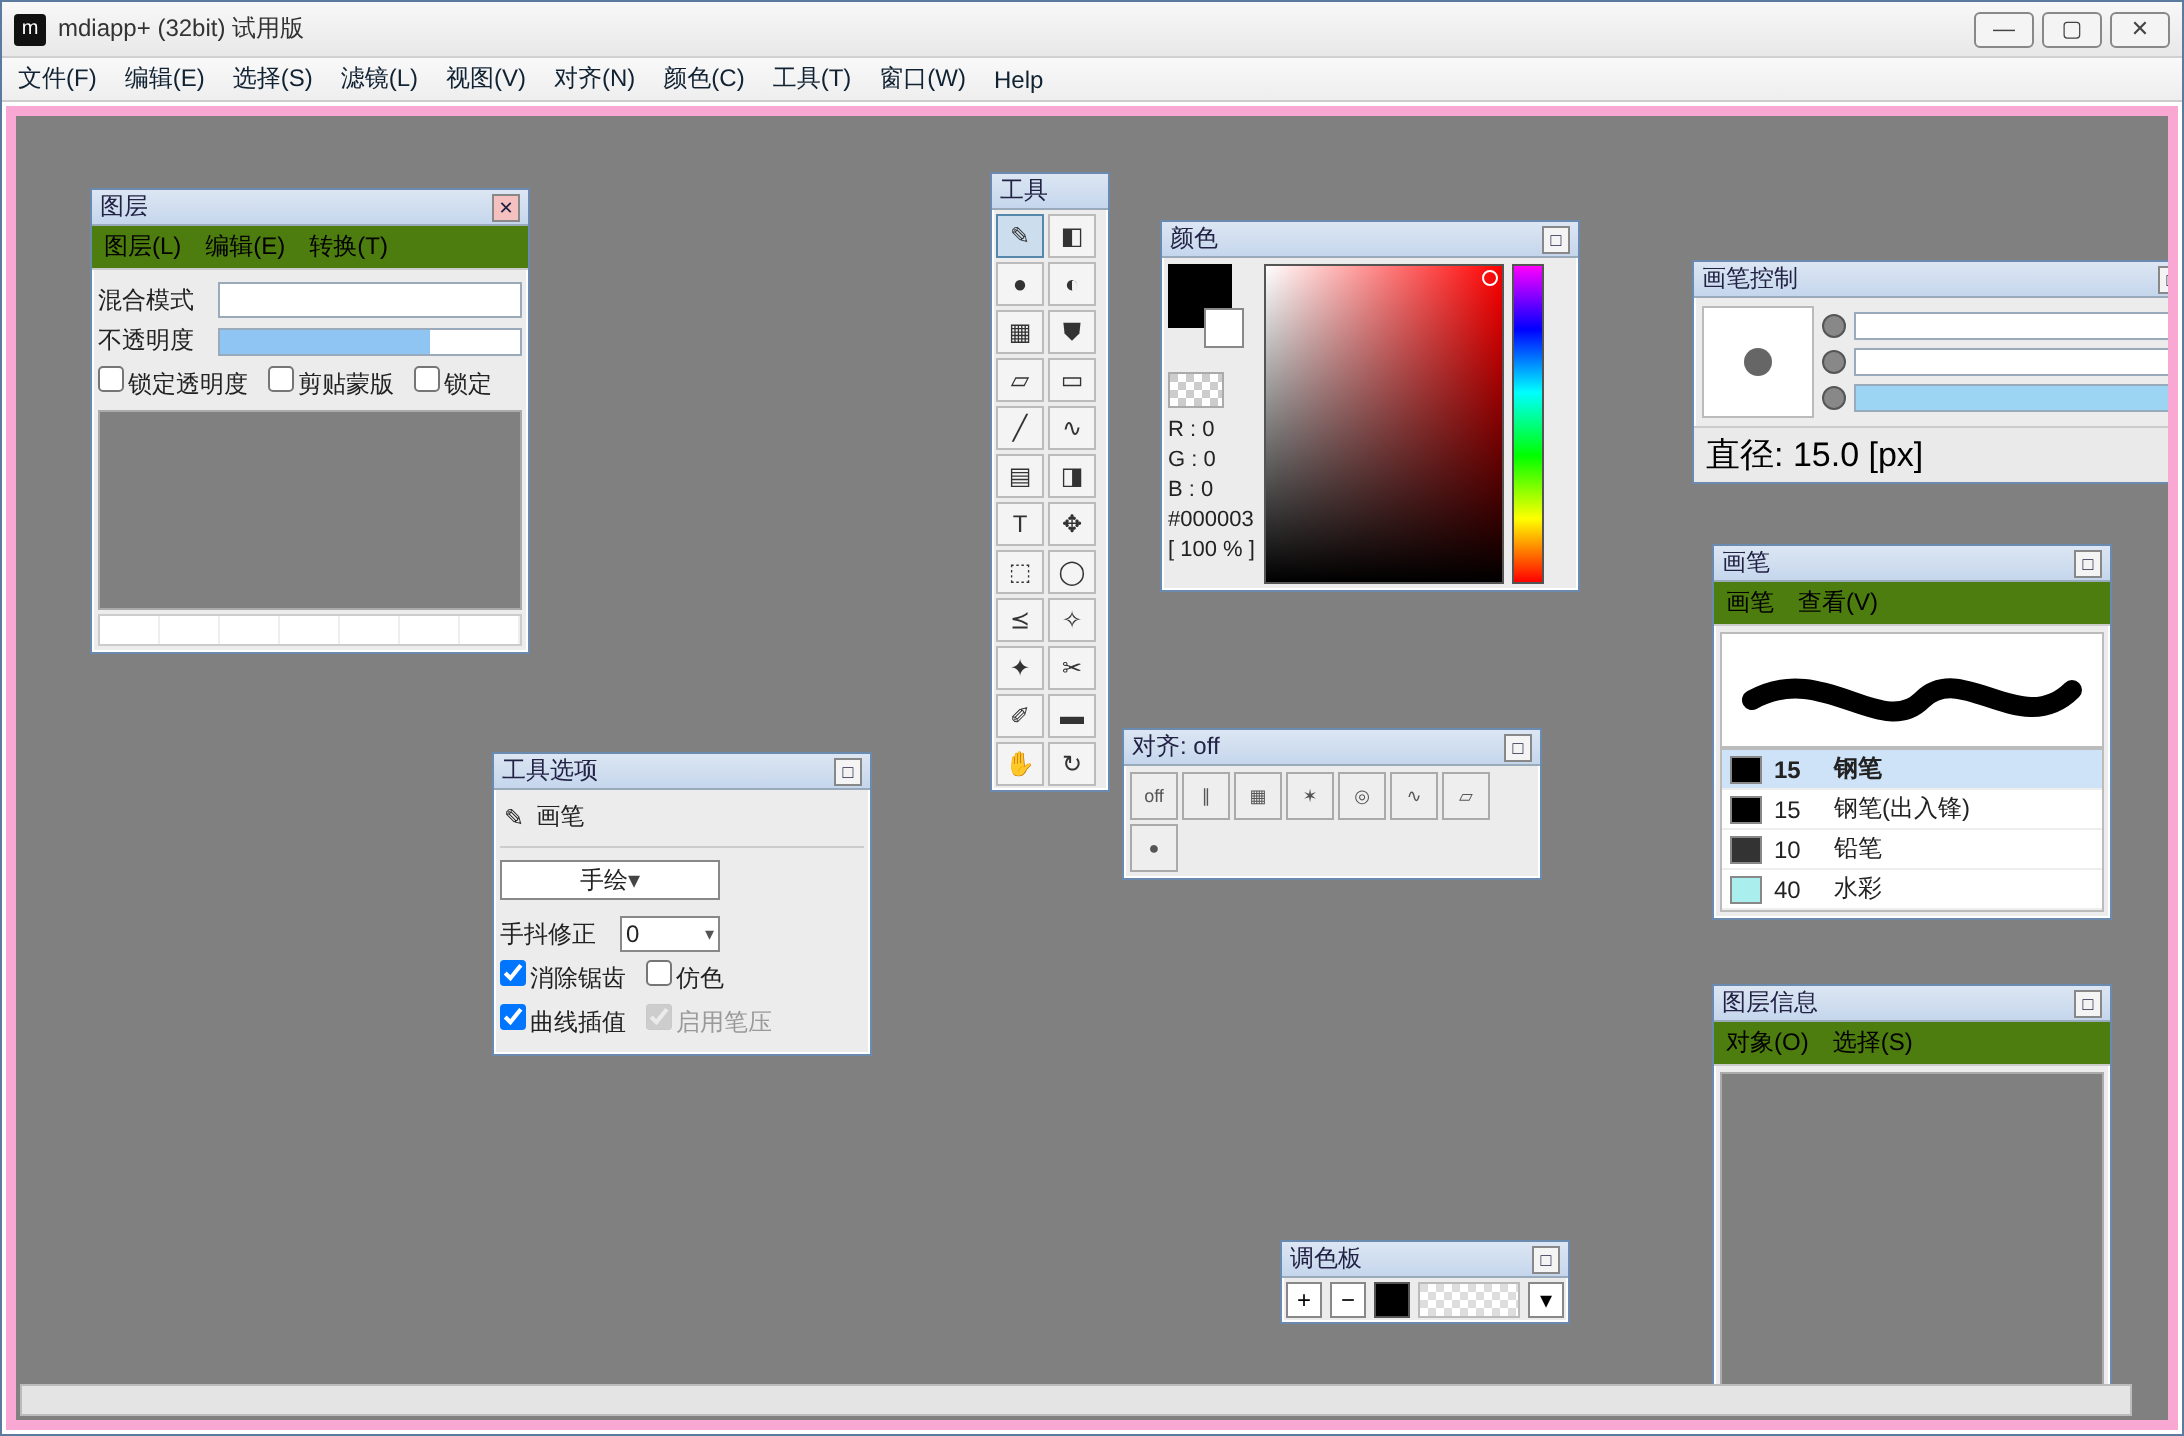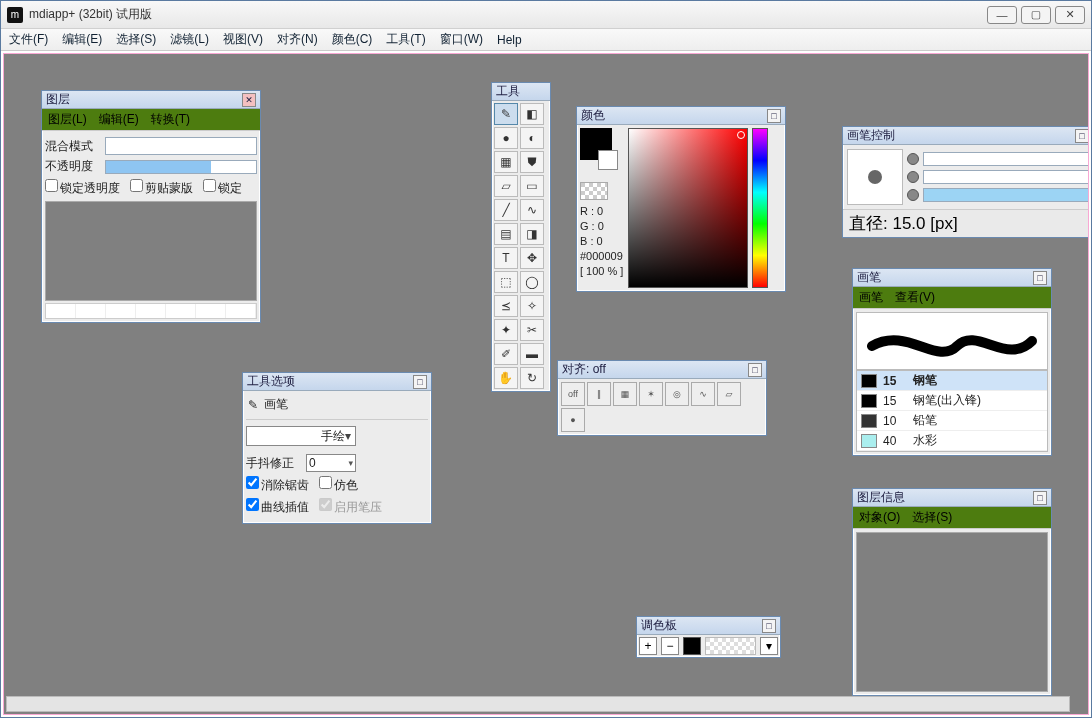--- a/index.html
+++ b/index.html
@@ -8,21 +8,21 @@
 .window-frame { width: 1092px; height: 718px; border: 1px solid #5a7aa0; background: #fff; position: relative; }
 .titlebar { height: 28px; background: linear-gradient(#f8f8f8,#e8e8e8); display: flex; align-items: center; padding: 0 6px; border-bottom: 1px solid #d0d0d0; }
 .titlebar .app-icon { width: 16px; height: 16px; background: #111; color: #fff; font-size: 10px; display: inline-flex; align-items: center; justify-content: center; margin-right: 6px; border-radius: 2px; }
 .titlebar .title { flex: 1; font-size: 12px; color: #333; }
 .window-controls { display: flex; gap: 4px; }
 .win-btn { width: 30px; height: 18px; border: 1px solid #888; border-radius: 3px; background: #f4f4f4; display: flex; align-items: center; justify-content: center; font-size: 11px; color: #444; cursor: pointer; }
 
 .menubar { height: 22px; background: linear-gradient(#f9f9f9,#eee); display: flex; align-items: center; padding: 0 8px; gap: 14px; border-bottom: 1px solid #ccc; font-size: 12px; color: #123; }
 .menubar span { cursor: default; }
 
-.workspace { position: absolute; top: 52px; left: 2px; right: 2px; bottom: 2px; background: #808080; border: 1px solid #f9a8d4; overflow: hidden; }
+.workspace { position: absolute; top: 52px; left: 2px; right: 2px; bottom: 2px; background: #808080; border: 5px solid #f9a8d4; overflow: hidden; }
 .workspace-inner { position: absolute; inset: 0; }
 
 .panel { position: absolute; background: #ececec; border: 1px solid #6a8ab0; box-shadow: 0 0 0 1px #fff inset; }
 .panel-titlebar { height: 18px; background: linear-gradient(#dce6f3,#c5d6ec); border-bottom: 1px solid #9ab; display: flex; align-items: center; padding: 0 4px; font-size: 12px; color: #224; }
 .panel-titlebar .pt-title { flex: 1; }
 .panel-titlebar .pt-close { width: 14px; height: 14px; border: 1px solid #888; background: #f4c0c0; font-size: 9px; line-height: 12px; text-align: center; cursor: pointer; }
 .panel-titlebar .pt-collapse { width: 14px; height: 14px; border: 1px solid #888; background: #f4f4f4; font-size: 9px; line-height: 12px; text-align: center; cursor: pointer; margin-left: 2px; }
 .panel-body { padding: 3px; font-size: 12px; color: #222; }
 
 .panel-menu { display: flex; gap: 12px; padding: 2px 6px; background: #4d7c0f; border-bottom: 1px solid #ccc; }
@@ -36,21 +36,21 @@
 
 .chk-row { display: flex; gap: 10px; align-items: center; margin: 4px 0; }
 .chk-row input { margin-right: 2px; }
 
 .layer-thumb-area { height: 100px; background: #808080; border: 1px solid #aaa; margin-top: 4px; }
 .layer-strip { height: 16px; background: #fff; border: 1px solid #ccc; margin-top: 2px; display: flex; }
 .layer-strip div { flex: 1; border-right: 1px solid #eee; }
 
 
 .tool-opt-head { display: flex; align-items: center; gap: 6px; padding: 2px 2px 6px; border-bottom: 1px solid #ccc; margin-bottom: 6px; }
-.select-fake { border: 1px solid #888; background: #fff; height: 20px; display: flex; align-items: center; padding: 0 4px; justify-content: flex-end; }
+.select-fake { border: 1px solid #888; background: #fff; height: 20px; display: flex; align-items: center; padding: 0 4px; justify-content: center; }
 .select-fake::after { content: "▾"; color: #444; }
 .num-spin { width: 50px; height: 18px; border: 1px solid #888; background: #fff; display: flex; align-items: center; justify-content: space-between; padding: 0 2px; }
 .num-spin::after { content: "▾"; font-size: 9px; color: #555; }
 
 
 .tool-grid { display: grid; grid-template-columns: 24px 24px; gap: 2px; padding: 2px; }
 .tool-btn { width: 24px; height: 22px; border: 1px solid #bbb; background: #f4f4f4; display: flex; align-items: center; justify-content: center; font-size: 12px; color: #333; cursor: pointer; }
 .tool-btn.selected { background: #cde; border-color: #58a; }
 
 
@@ -235,21 +235,21 @@
         <div class="panel-body">
           <div class="color-main">
             <div class="swatches">
               <div class="big-swatch"></div>
               <div class="small-swatch"></div>
               <div class="alpha-swatch"></div>
               <div class="rgb-vals">
                 <div>R : 0</div>
                 <div>G : 0</div>
                 <div>B : 0</div>
-                <div>#000009</div>
+                <div>#000003</div>
                 <div>[ 100 % ]</div>
               </div>
             </div>
             <div class="sv-box">
                 <div class="picker-dot"></div>
               </div>
             <div class="hue-bar"></div>
           </div>
         </div>
       </div>

